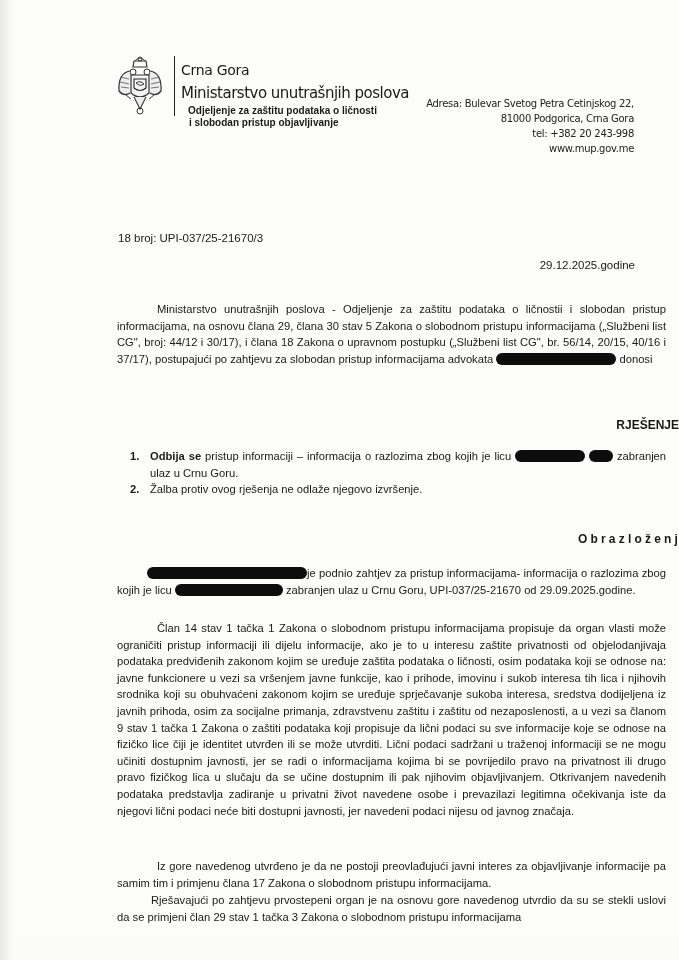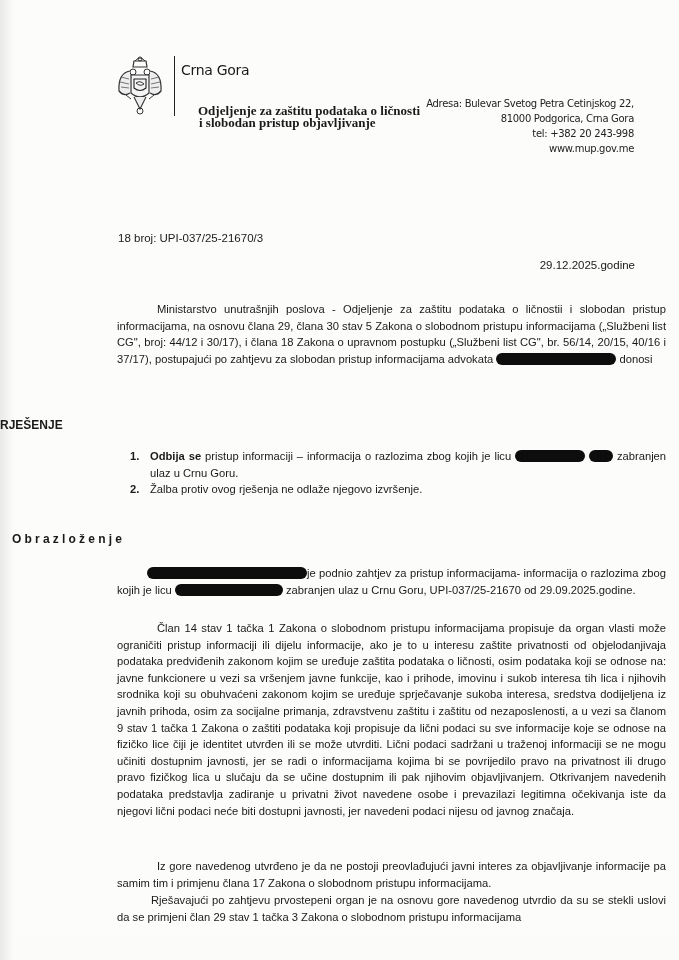--- a/index.html
+++ b/index.html
@@ -12,33 +12,33 @@
   }
   .page { position: absolute; left: 0; top: 0; width: 679px; height: 935px; background: #fcfcfb; }
   .left-shadow { position: absolute; left: 0; top: 0; width: 14px; height: 960px;
     background: linear-gradient(to right, #e9e9e7, #fcfcfb); }
 
   
   .crest { position: absolute; left: 116px; top: 55px; width: 48px; height: 62px; }
   .rule { position: absolute; left: 174px; top: 56px; width: 1px; height: 60px; background: #222; }
   .lh-country { position: absolute; left: 181px; top: 62px; font-size: 14px; font-family: "DejaVu Sans", sans-serif; letter-spacing: -0.3px; }
   .lh-ministry { position: absolute; left: 181px; top: 84px; font-size: 15px; font-family: "DejaVu Sans", sans-serif; letter-spacing: -0.5px; }
-  .lh-dept { position: absolute; left: 198px; top: 105px; font-size: 13px; font-weight: bold; font-family: Liberation Serif, serif; line-height: 12px; }
+  .lh-dept { position: absolute; left: 188px; top: 105px; font-size: 10px; font-weight: bold; font-family: Liberation Sans, sans-serif; line-height: 12px; }
   .address { position: absolute; right: 45px; top: 96px; font-size: 10px; text-align: right; line-height: 15px; font-family: "DejaVu Sans", sans-serif; letter-spacing: -0.3px; color: #222; }
 
   
   .ref { position: absolute; left: 118px; top: 232px; font-size: 11.5px; }
   .date { position: absolute; right: 44px; top: 259px; font-size: 11.5px; }
 
   
   .para { position: absolute; left: 117px; width: 549px; font-size: 11.2px; line-height: 16.6px; text-align: justify; }
   .para .indent { display: inline-block; width: 40px; }
   .redact { display: inline-block; background: #0d0d0d; border-radius: 6px; height: 12px; vertical-align: -2px; }
 
-  .heading { position: absolute; left: 0; width: 679px; text-align: left; font-weight: bold; font-size: 12px; }
+  .heading { position: absolute; left: 0; width: 679px; text-align: right; font-weight: bold; font-size: 12px; }
   .heading.spaced { letter-spacing: 3.2px; }
 
   .list { position: absolute; left: 130px; width: 536px; font-size: 11.2px; line-height: 16.6px; }
   .list-item { position: relative; padding-left: 20px; text-align: justify; }
   .list-num { position: absolute; left: 0; top: 0; font-weight: bold; }
   .bold { font-weight: bold; }
 </style>
 </head>
 <body>
 
@@ -65,20 +65,21 @@
       <path d="M18 24 L30 24 L30 33 Q24 38 18 33 Z" fill="none" stroke="#222" stroke-width="1.1"></path>
       <path d="M20 28 Q24 25 28 29 Q24 32 20 28" fill="none" stroke="#222" stroke-width="0.9"></path>
 
       <path d="M18 42 L24 54 L30 42" fill="#eee" stroke="#333" stroke-width="1.1"></path>
       <circle cx="24" cy="56" r="3" fill="none" stroke="#333" stroke-width="1"></circle>
       <path d="M10 40 L15 44 M38 40 L33 44" stroke="#333" stroke-width="1"></path>
     </svg>
   </div>
   <div class="rule"></div>
   <div class="lh-country">Crna Gora</div>
+  <div class="lh-ministry">Ministarstvo unutrašnjih poslova</div>
   <div class="lh-dept">
     <div>Odjeljenje za zaštitu podataka o ličnosti</div>
     <div style="padding-left:1px">i slobodan pristup objavljivanje</div>
   </div>
   <div class="address">
     <div>Adresa: Bulevar Svetog Petra Cetinjskog 22,</div>
     <div>81000 Podgorica, Crna Gora</div>
     <div>tel: +382 20 243-998</div>
     <div>www.mup.gov.me</div>
   </div>

